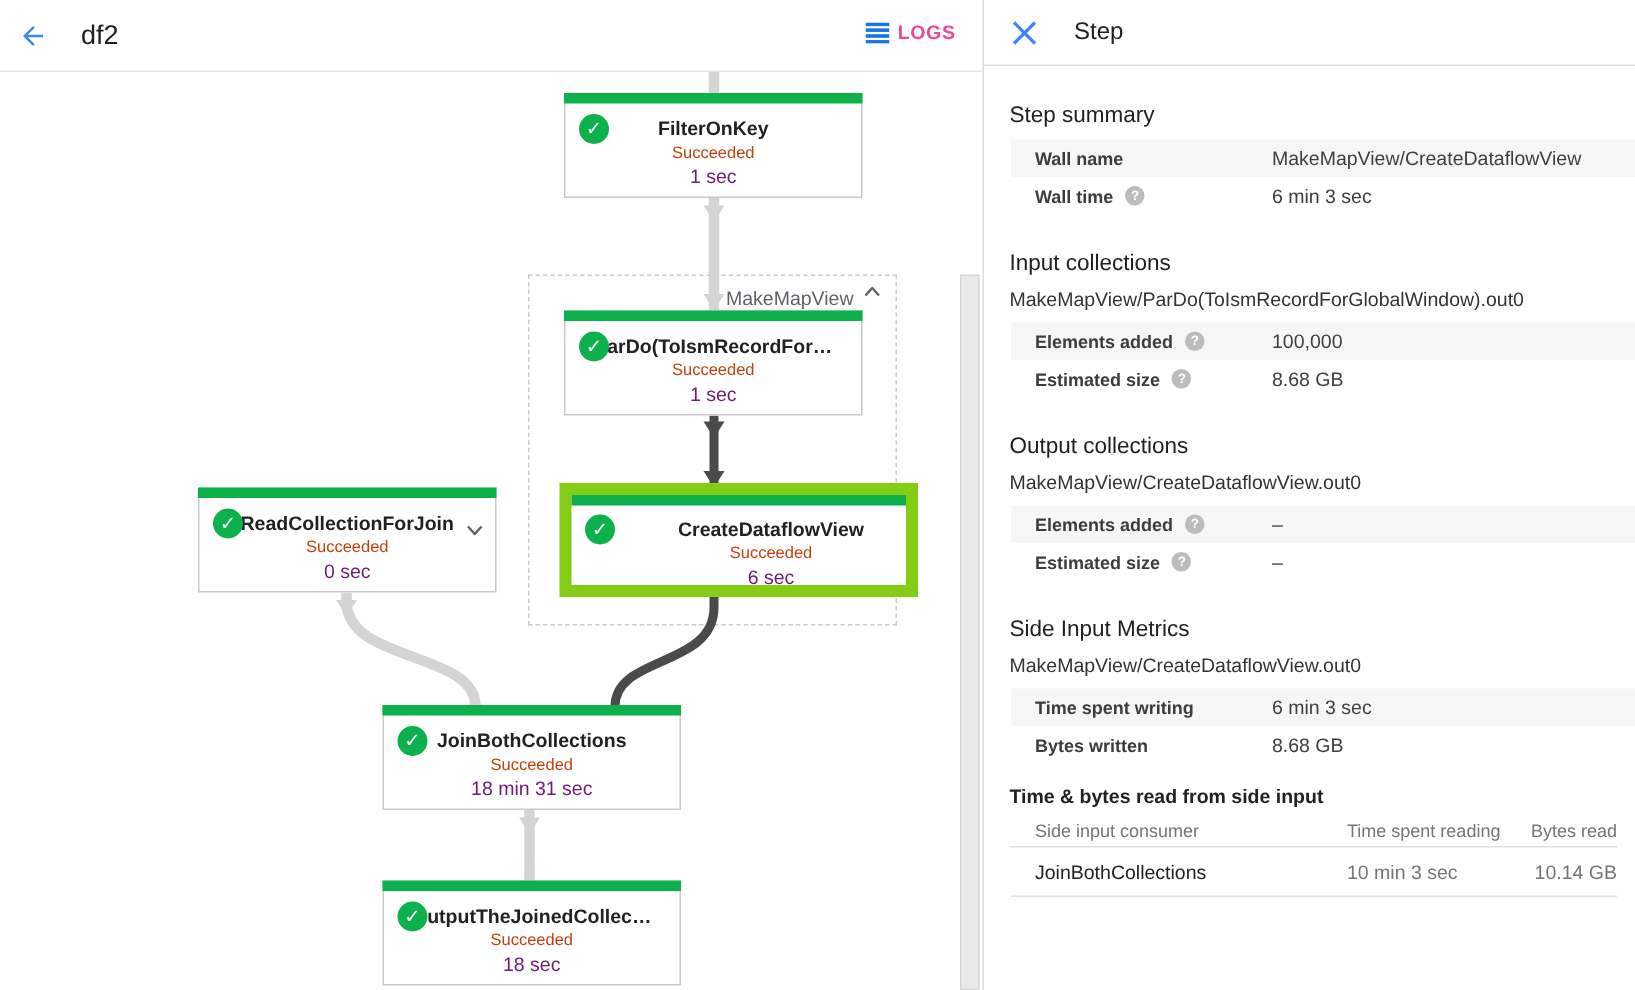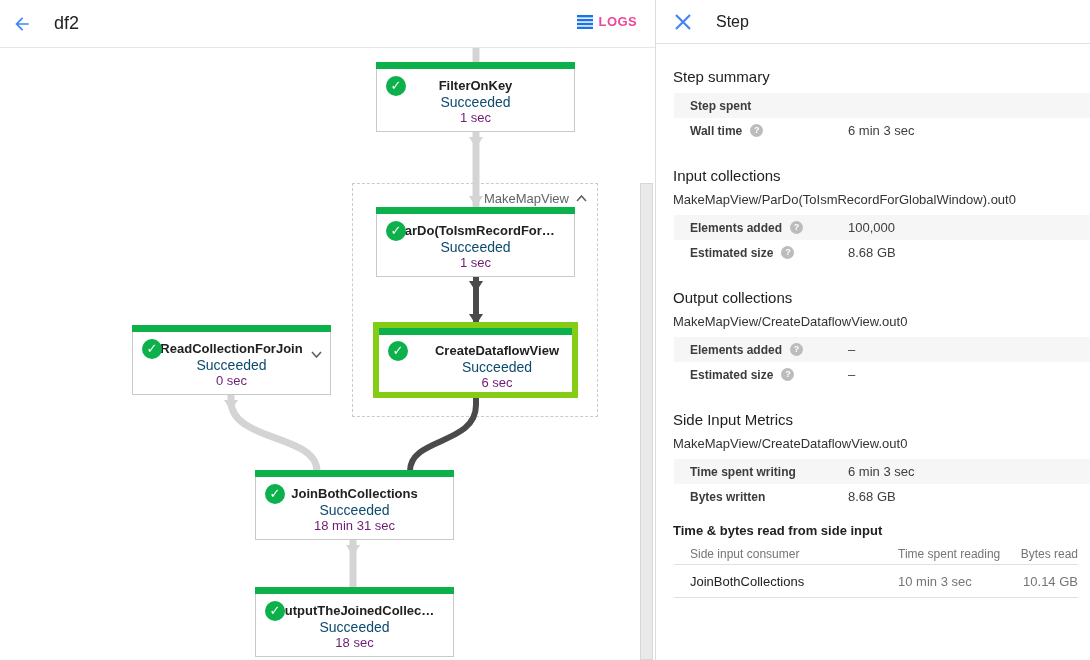--- a/index.html
+++ b/index.html
@@ -13,34 +13,34 @@
   .back-btn { margin-left:10px; width:24px; height:24px; cursor:pointer; display:flex; align-items:center; justify-content:center; }
   .job-title { margin-left:20px; font-size:18px; color:#212121; }
   .logs-btn { position:absolute; right:18px; top:14px; display:flex; align-items:center; cursor:pointer; color:#ec4899;justify-content:center; }
   .logs-label { font-size:13px; font-weight:bold; letter-spacing:.4px; margin-left:6px; }
 
   .canvas { position:relative; width:655px; height:612px; overflow:hidden; }
   .edges { position:absolute; left:0; top:0; z-index:1; }
 
   .group-box { position:absolute; left:352px; top:135px; width:246px; height:234px;
     border:1px dashed #c7ccd2; z-index:0; }
-  .group-label { position:absolute; right:10px; top:7px; z-index:2; display:flex; align-items:center;
+  .group-label { position:absolute; right:10px; top:7px; z-index:2; display:flex; align-items:flex-start;
     font-size:13px; color:#5f6368; cursor:pointer; }
   .group-label svg { margin-left:7px; }
 
   .node { position:absolute; width:199px; height:70px; background:#fff;
     border:1px solid #c9c9c9; z-index:2; cursor:pointer; text-align:center; }
   .node .bar { position:absolute; left:-1px; top:-1px; right:-1px; height:7px; background:#0db14b; }
-  .node.selected { border:6px solid #84cc16; width:205px; height:76px; transform:translate(-3px,-3px);padding-left:43px; }
+  .node.selected { border:8px solid #84cc16; width:239px; height:76px; transform:translate(-3px,-3px);padding-left:43px; }
   .node.selected .bar { left:0; top:0; right:0; }
   .check-icon { position:absolute; left:9px; top:13px; width:20px; height:20px; border-radius:50%;
     background:#0db14b; color:#fff; font-size:13px; font-weight:bold; line-height:20px; text-align:center; }
   .check-icon::before { content:"✓"; }
   .node-title { margin-top:15px; font-size:13px; font-weight:bold; color:#212121; line-height:16px; white-space:nowrap; }
-  .node-status { font-size:14px; color:#0c4a6e; line-height:16px; }
+  .node-status { font-size:11px; color:#c2410c; line-height:16px; }
   .node-time { font-size:13px; color:#701a75; line-height:16px; }
   .expand-chevron { position:absolute; right:8px; top:18px; cursor:pointer; }
 
   .vscrollbar { position:absolute; left:640px; top:135px; width:13px; height:477px;
     background:#e9e9e9; border:1px solid #d7d7d7; z-index:3; cursor:pointer; }
 
   
   .side-panel { position:absolute; left:656px; top:0; width:434px; height:660px; background:#fff; }
   .panel-header { position:relative; height:44px; border-bottom:1px solid #e0e0e0; display:flex; align-items:center; }
   .close-btn { margin-left:17px; width:20px; height:20px; cursor:pointer; display:flex; align-items:center; justify-content:center; }
@@ -185,22 +185,23 @@
           <path d="M1 1 L15 15 M15 1 L1 15" stroke="#4285f4" stroke-width="2.2" fill="none"></path>
         </svg>
       </div>
       <div class="panel-title">Step</div>
     </div>
 
     <div class="section-heading">Step summary</div>
     <div class="kv-rows">
       <div class="kv-row shaded">
         <div class="kv-left">
-          <span class="kv-label">Step spent</span>
-        </div>
+          <span class="kv-label">Wall name</span>
+        </div>
+        <span class="kv-value">MakeMapView/CreateDataflowView</span>
       </div>
       <div class="kv-row">
         <div class="kv-left">
           <span class="kv-label">Wall time</span>
           <span class="help-icon"></span>
         </div>
         <span class="kv-value">6 min 3 sec</span>
       </div>
     </div>
 

